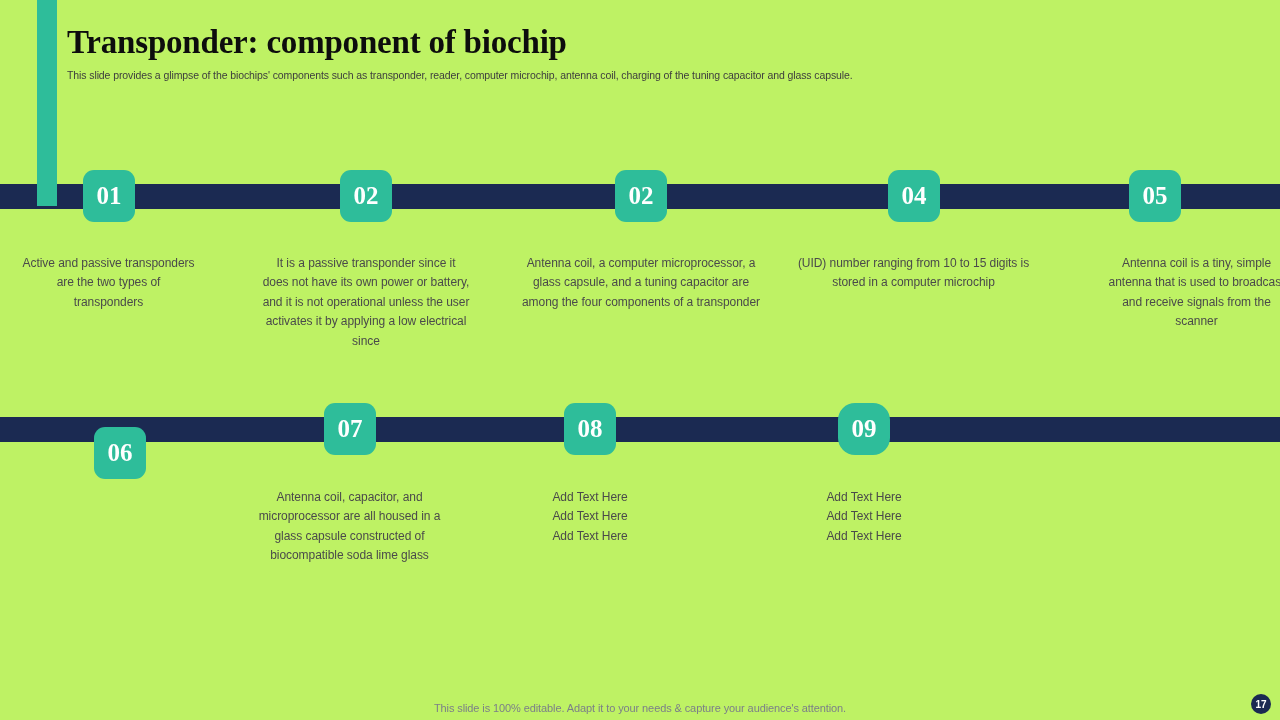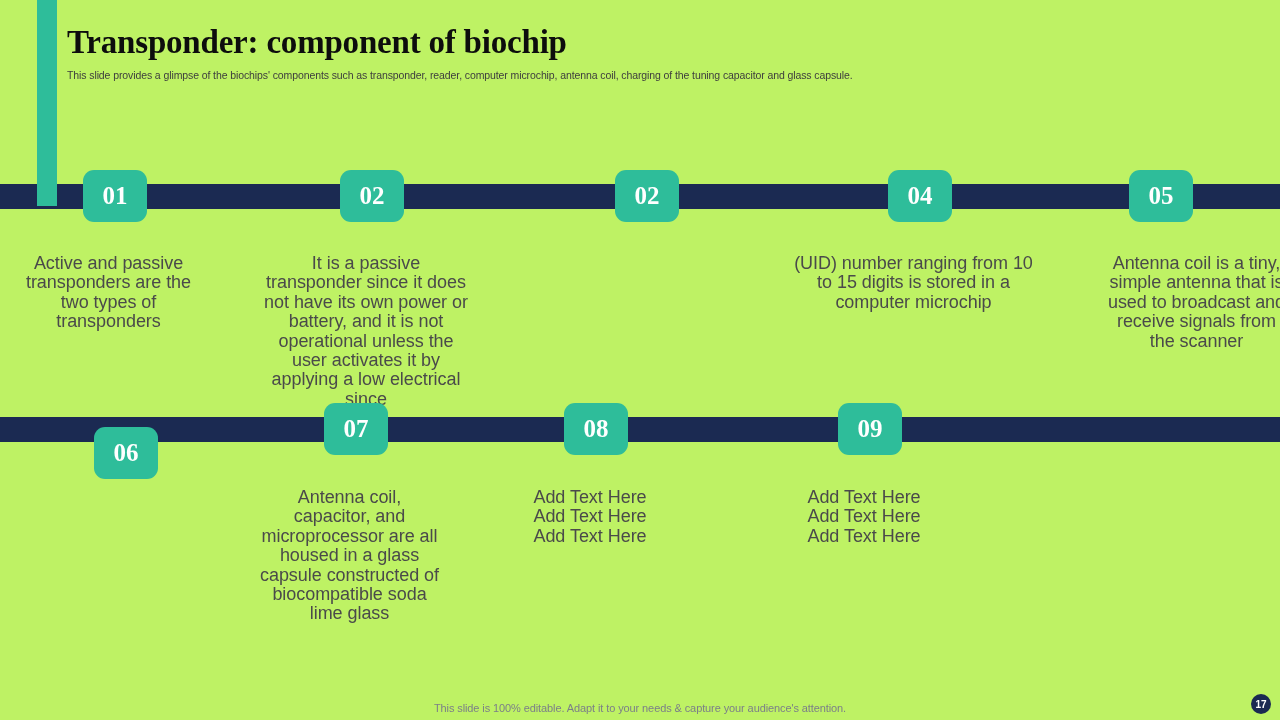--- a/index.html
+++ b/index.html
@@ -64,40 +64,40 @@
     height: 25px;
     background: #1b2a52;
     z-index: 1;
   }
   .rail-1 { top: 184px; }
   .rail-2 { top: 417px; }
 
   
   .badge {
     position: absolute;
-    width: 64px;
+    width: 52px;
     height: 52px;
     border-radius: 11px;
     background: #2ebd9a;
     color: #ffffff;
     font-family: "Liberation Serif", serif;
     font-weight: bold;
     font-size: 25px;
     display: flex;
     align-items: center;
     justify-content: center;
     z-index: 3;
     box-sizing: border-box;
   }
 
   
   .item-text {
     position: absolute;
     text-align: center;
-    font-size: 18px;
+    font-size: 12px;
     line-height: 19.4px;
     color: #4a4a4a;
     letter-spacing: -0.05px;
   }
 
   
   .footer-note {
     position: absolute;
     left: 0;
     right: 0;
@@ -137,27 +137,28 @@
   <div class="rail rail-2"></div>
 
   <div class="badge" style="left:83px;  top:170px;">01</div>
   <div class="badge" style="left:340px; top:170px;">02</div>
   <div class="badge" style="left:615px; top:170px;">02</div>
   <div class="badge" style="left:888px; top:170px;">04</div>
   <div class="badge" style="left:1129px;top:170px;">05</div>
 
   <div class="item-text" style="left:22px;  top:254px; width:173px;">Active and passive transponders are the two types of transponders</div>
   <div class="item-text" style="left:262px; top:254px; width:208px;">It is a passive transponder since it does not have its own power or battery, and it is not operational unless the user activates it by applying a low electrical since</div>
+  <div class="item-text" style="left:521px; top:254px; width:240px;">Antenna coil, a computer microprocessor, a glass capsule, and a tuning capacitor are among the four components of a transponder</div>
   <div class="item-text" style="left:794px; top:254px; width:239px;">(UID) number ranging from 10 to 15 digits is stored in a computer microchip</div>
   <div class="item-text" style="left:1063px;top:254px; width:185px;margin-left:41px;">Antenna coil is a tiny, simple antenna that is used to broadcast and receive signals from the scanner</div>
 
   <div class="badge" style="left:94px;  top:403px;margin-top:24px;">06</div>
   <div class="badge" style="left:324px; top:403px;">07</div>
   <div class="badge" style="left:564px; top:403px;">08</div>
-  <div class="badge" style="left:838px; top:403px;">09</div>
+  <div class="badge" style="left:838px; top:403px;border-radius:17px;">09</div>
 
   <div class="item-text" style="left:258px; top:488px; width:183px; white-space:pre-line;">Antenna coil, capacitor, and microprocessor are all housed in a glass capsule constructed of biocompatible soda lime glass</div>
   <div class="item-text" style="left:500px; top:488px; width:180px; white-space:pre-line;">Add Text Here
 Add Text Here
 Add Text Here</div>
   <div class="item-text" style="left:774px; top:488px; width:180px; white-space:pre-line;">Add Text Here
 Add Text Here
 Add Text Here</div>
 
   <div class="footer-note">This slide is 100% editable. Adapt it to your needs &amp; capture your audience's attention.</div>

